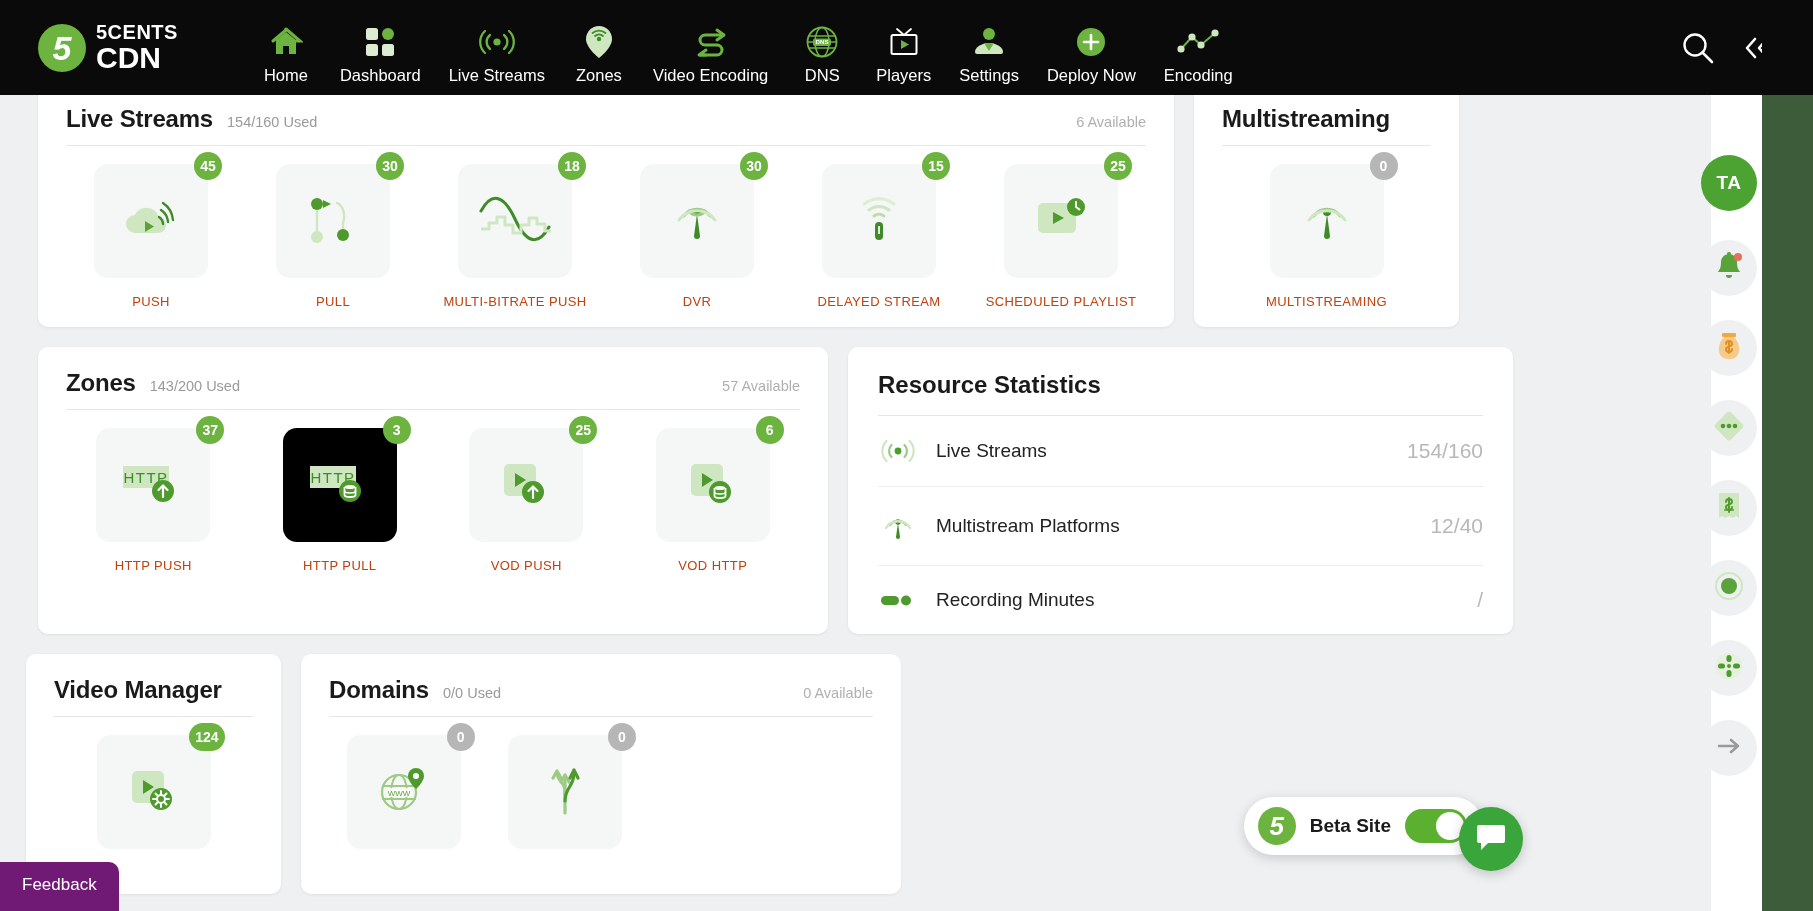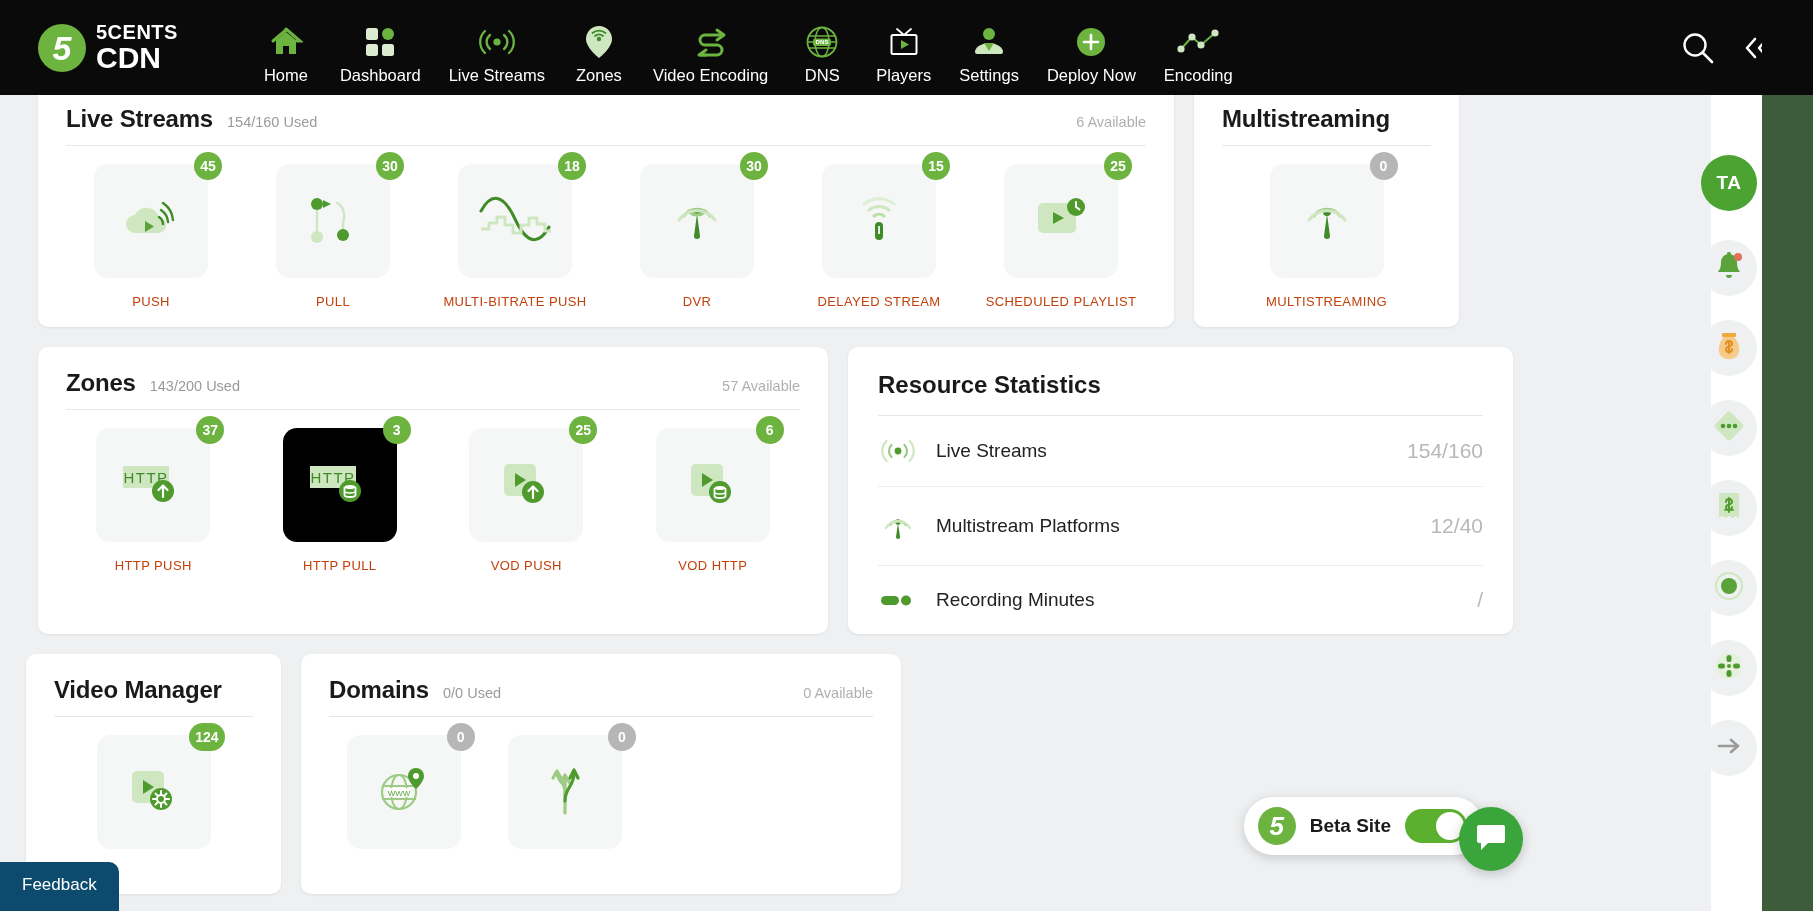--- a/index.html
+++ b/index.html
@@ -111,21 +111,21 @@
   .beta-text { font-size: 19px; font-weight: bold; color:#1a1a1a;}
   .toggle { width: 62px; height: 34px; border-radius: 17px; background:#5cb02f; position:relative; cursor:pointer;}
   .toggle .knob { position:absolute; top:3px; right:3px; width:28px; height:28px; border-radius:50%; background:#fff;}
 
   .chatbtn {
     position:absolute; right: 290px; bottom: 40px; width: 64px; height: 64px; border-radius:50%;
     background:#3aa53a; display:flex; align-items:center; justify-content:center; cursor:pointer;
     box-shadow: 0 3px 12px rgba(0,0,0,.2); z-index: 71;
   }
   .feedback {
-    position:absolute; left: 0; bottom: 0; background:#0c4a6e; color:#fff;
+    position:absolute; left: 0; bottom: 0; background:#701a75; color:#fff;
     padding: 13px 22px 16px 22px; border-radius: 0 10px 0 0; font-size: 17px; cursor:pointer; z-index: 80;
   }
 
   .bottom-row { display:flex; gap: 20px; padding: 0 26px; margin-top: 20px; }
 </style>
 </head>
 <body>
 
 <div class="screen">
 

